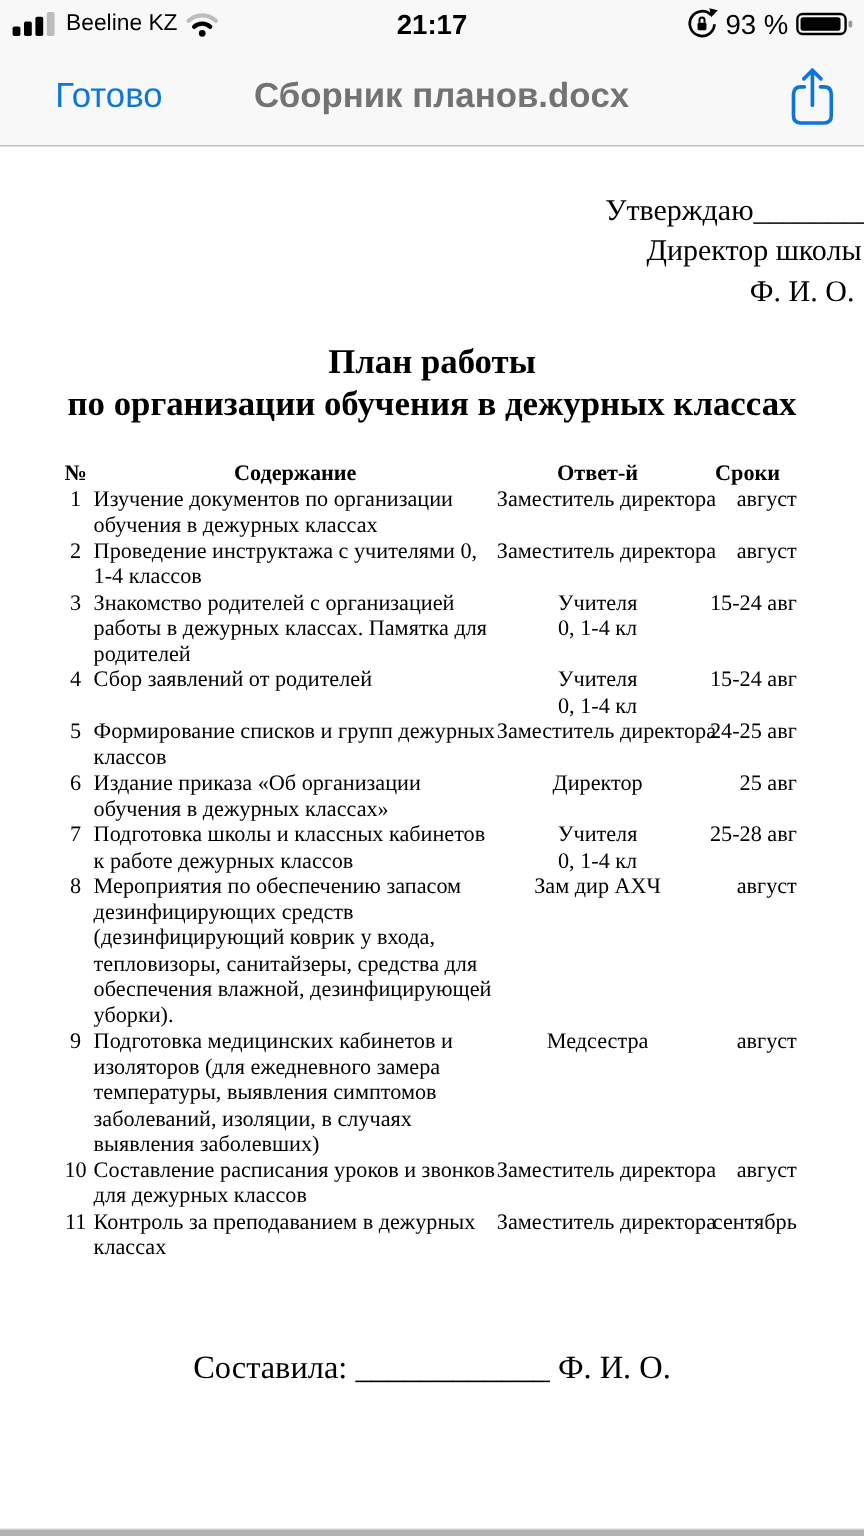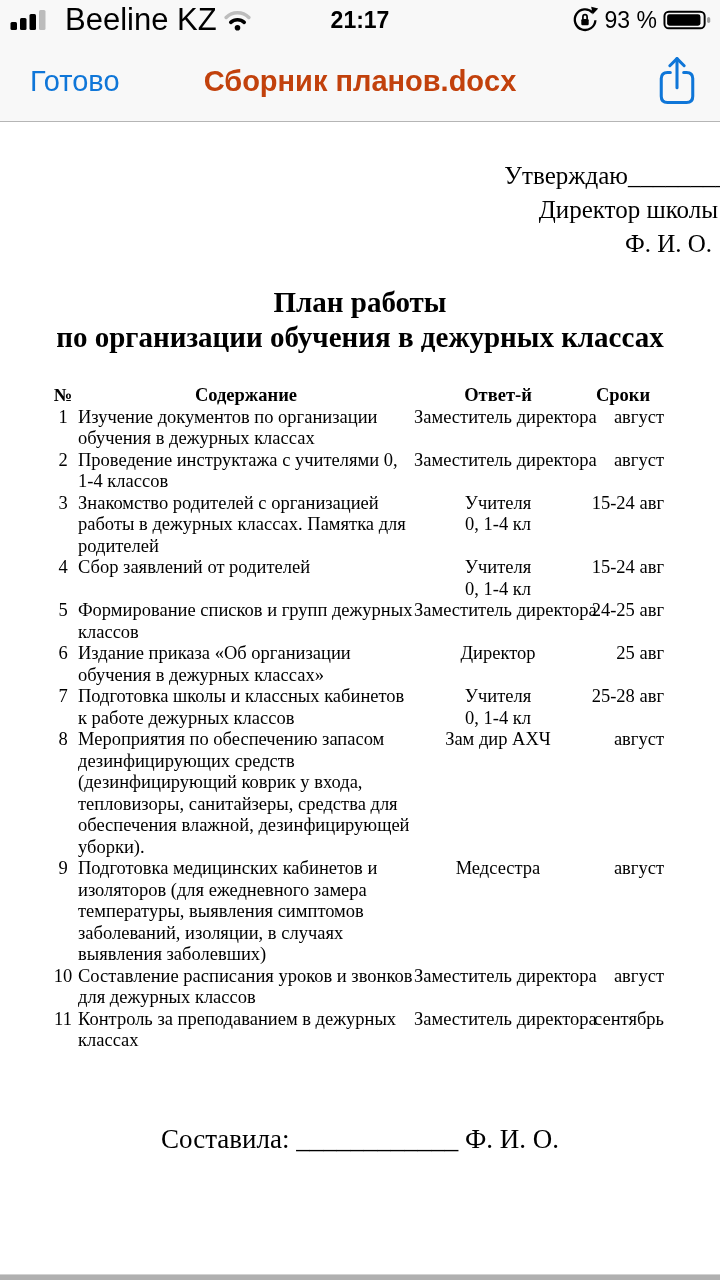--- a/index.html
+++ b/index.html
@@ -5,33 +5,33 @@
   * { margin:0; padding:0; box-sizing:border-box; }
   html,body { width:720px; height:1280px; background:#ffffff; overflow:hidden;
               font-family:"Liberation Sans", sans-serif; }
 
   
   .chrome { position:absolute; top:0; left:0; width:720px; height:122px;
             background:#f8f8f8; border-bottom:1px solid #b5b5b5; z-index:5; }
   .status-bar { position:relative; height:40px; }
   .sb-left { position:absolute; left:10px; top:0; height:40px;
              display:flex; align-items:center; gap:7px; }
-  .sb-carrier { font-size:31px; color:#000;margin-left:10px; }
+  .sb-carrier { font-size:19px; color:#000; }
   .sb-time { position:absolute; left:50%; top:0; transform:translateX(-50%);
              height:40px; line-height:40px; font-size:23px; font-weight:600; color:#000; }
   .sb-right { position:absolute; right:8px; top:0; height:40px;
               display:flex; align-items:center; gap:6px; }
   .sb-batt-text { font-size:23px; color:#000; }
 
-  .nav-bar { position:relative; height:81px; }
+  .nav-bar { position:relative; height:81px;margin-left:16px; }
   .nav-done { position:absolute; left:30px; top:50%; transform:translateY(-50%);
               font-size:29px; color:#0f76d8; background:none; border:none; cursor:pointer;
               font-family:"Liberation Sans", sans-serif; }
   .nav-title { position:absolute; left:50%; top:50%; transform:translate(-50%,-50%);
-               font-size:29px; font-weight:700; color:#c2410c; white-space:nowrap; }
+               font-size:29px; font-weight:700; color:#737373; white-space:nowrap; }
   .nav-share { position:absolute; right:22px; top:50%; transform:translateY(-50%);
                background:none; border:none; cursor:pointer; padding:0; line-height:0; }
 
   
   .page { position:absolute; top:123px; left:0; width:720px; height:1149px;
           background:#ffffff; overflow:hidden;
           font-family:"Liberation Serif","DejaVu Serif",serif; color:#000; }
 
   .approval { margin-top:36px; text-align:right; font-size:25px; line-height:34px; }
   .approval .l1 { margin-right:-8px; white-space:nowrap; }

